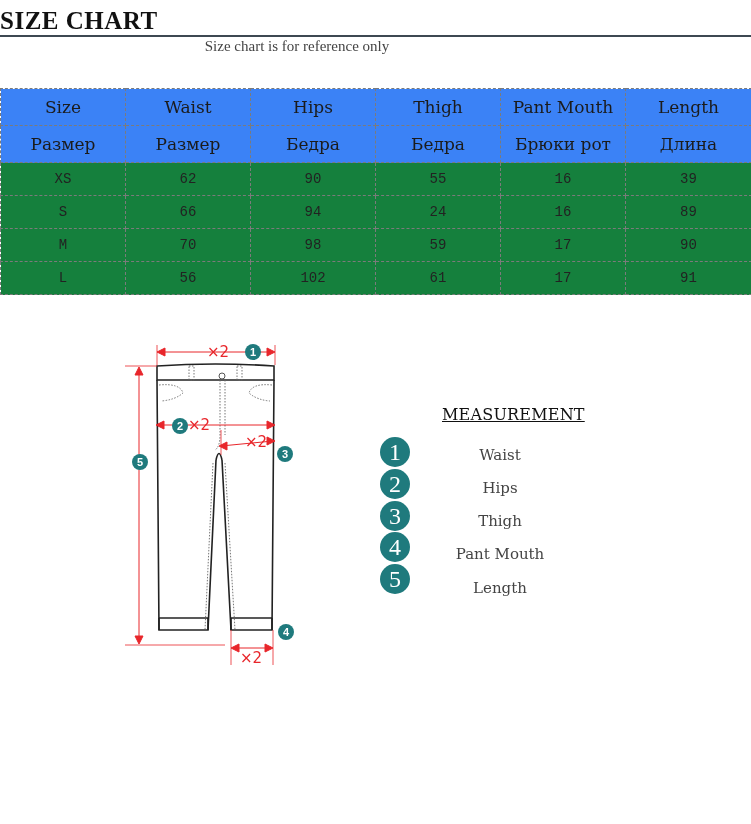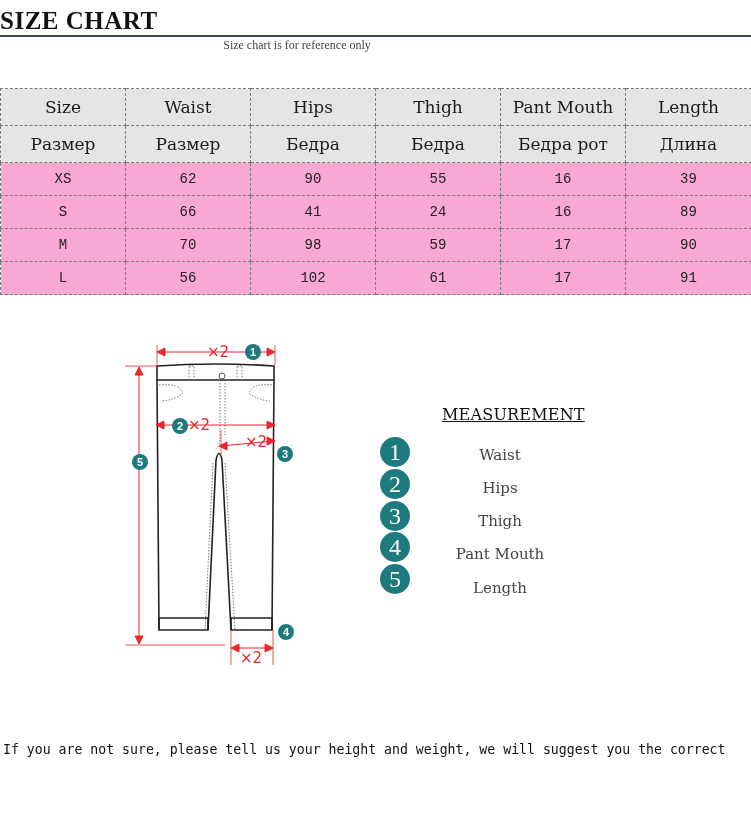--- a/index.html
+++ b/index.html
@@ -2,26 +2,26 @@
 <html><head>
 <meta charset="utf-8">
 <style>
   html, body { margin: 0; padding: 0; background: #ffffff; }
   body { width: 751px; height: 824px; position: relative; overflow: hidden; font-family: "DejaVu Serif", serif; color: #222; }
 
   .title { position: absolute; left: 0; top: 7px; width: 751px; text-align: left;
     font-family: "Liberation Serif", serif; font-weight: bold; font-size: 25px; letter-spacing: 0.5px; color: #111; }
   .title-rule { position: absolute; left: 0; top: 35px; width: 751px; height: 0; border-top: 2px solid #3d4852; }
   .subtitle { position: absolute; left: 0; top: 38px; width: 594px; text-align: center;
-    font-family: "Liberation Serif", serif; font-size: 12px; color: #444; }
+    font-family: "Liberation Serif", serif; font-size: 15px; color: #444; }
 
   table.size-table { position: absolute; left: 0; top: 88px; width: 751px; border-collapse: collapse; table-layout: fixed; }
   table.size-table td { border: 1px dashed #7b7b7b; text-align: center; padding: 0; }
-  table.size-table tr.head td { background: #e5e5e5; height: 36px; font-family: "DejaVu Serif", serif; font-size: 17px; color: #1b1b1b; }
-  table.size-table tr.body td { background: #f9a8d4; height: 32px; font-family: "Liberation Mono", monospace; font-size: 14px; color: #222; }
+  table.size-table tr.head td { background: #3b82f6; height: 36px; font-family: "DejaVu Serif", serif; font-size: 17px; color: #1b1b1b; }
+  table.size-table tr.body td { background: #15803d; height: 32px; font-family: "Liberation Mono", monospace; font-size: 14px; color: #222; }
 
   .diagram { position: absolute; left: 125px; top: 335px; width: 190px; height: 340px; }
 
   .legend-title { position: absolute; left: 431px; top: 405px; font-family: "DejaVu Serif", serif; font-size: 16px;
     text-decoration: underline; color: #111; letter-spacing: 0.2px; margin-left: 11px; }
   .legend-item { position: absolute; left: 380px; width: 240px; height: 30px; }
   .legend-badge { position: absolute; left: 0; top: 0; width: 30px; height: 30px; border-radius: 50%;
     background: #1f7a7d; color: #ffffff; font-family: "Liberation Serif", serif; font-size: 24px; line-height: 30px; text-align: center; }
   .legend-label { position: absolute; left: 60px; width: 120px; text-align: center; font-family: "DejaVu Serif", serif; font-size: 15px; color: #444; }
 
@@ -51,35 +51,35 @@
     <td>Hips</td>
     <td>Thigh</td>
     <td>Pant Mouth</td>
     <td>Length</td>
   </tr>
   <tr class="head">
     <td>Размер</td>
     <td>Размер</td>
     <td>Бедра</td>
     <td>Бедра</td>
-    <td>Бедра рот</td>
+    <td>Брюки рот</td>
     <td>Длина</td>
   </tr>
   <tr class="body">
     <td>XS</td>
     <td>62</td>
     <td>90</td>
     <td>55</td>
     <td>16</td>
     <td>39</td>
   </tr>
   <tr class="body">
     <td>S</td>
     <td>66</td>
-    <td>41</td>
+    <td>94</td>
     <td>24</td>
     <td>16</td>
     <td>89</td>
   </tr>
   <tr class="body">
     <td>M</td>
     <td>70</td>
     <td>98</td>
     <td>59</td>
     <td>17</td>
@@ -194,17 +194,16 @@
 <div class="legend-item" style="top:532px;">
   <div class="legend-badge">4</div>
   <div class="legend-label" style="top:13px;">Pant Mouth</div>
 </div>
 <div class="legend-item" style="top:564px;">
   <div class="legend-badge">5</div>
   <div class="legend-label" style="top:15px;">Length</div>
 </div>
 
 <div class="tips">
-  <div>If you are not sure, please tell us your height and weight, we will suggest you the correct</div>
   
   
   
 </div>
 
 </body></html>

